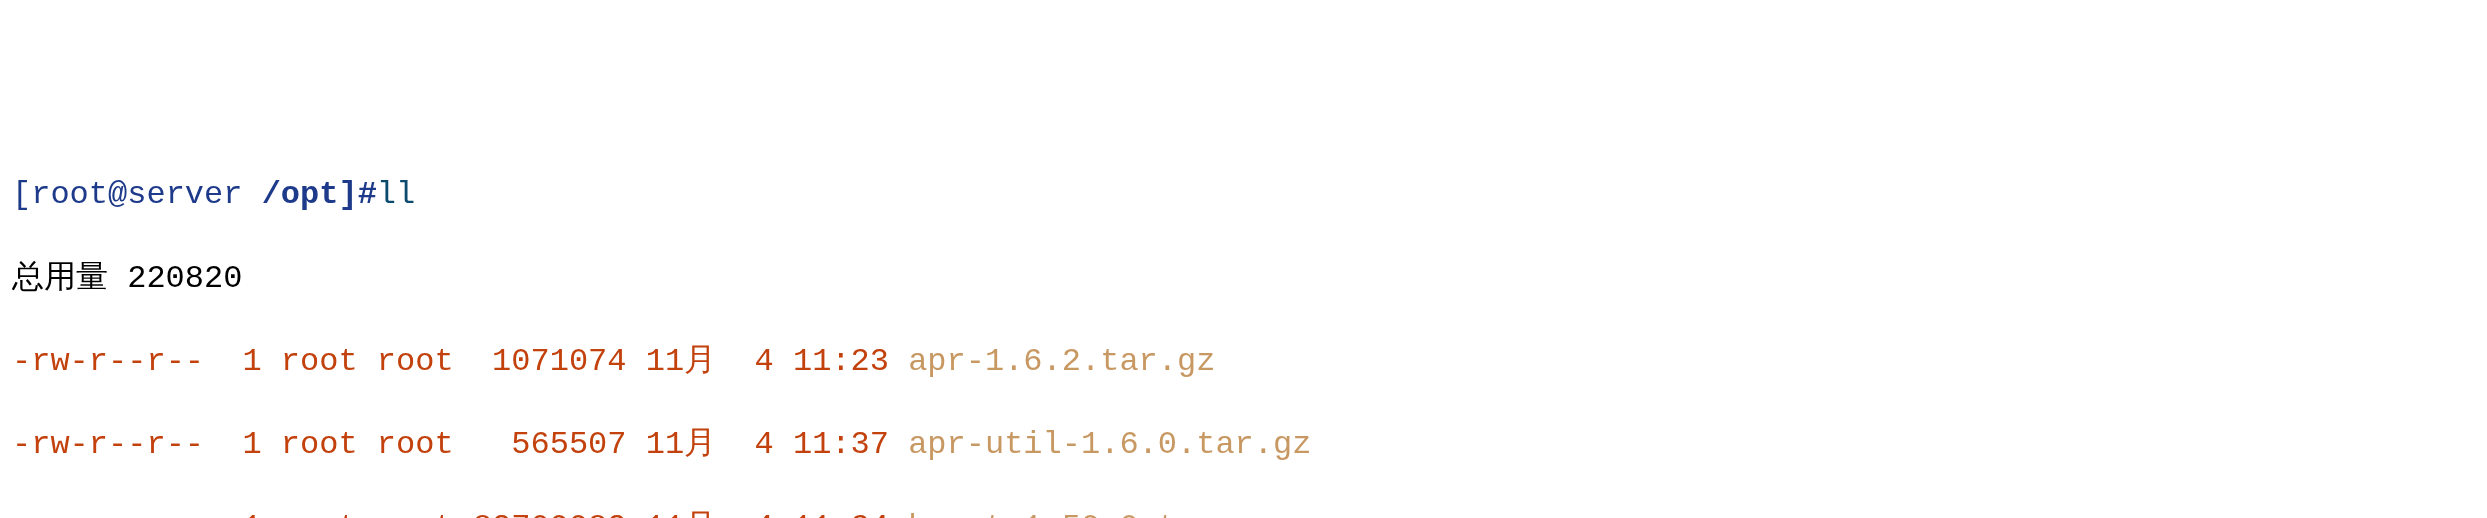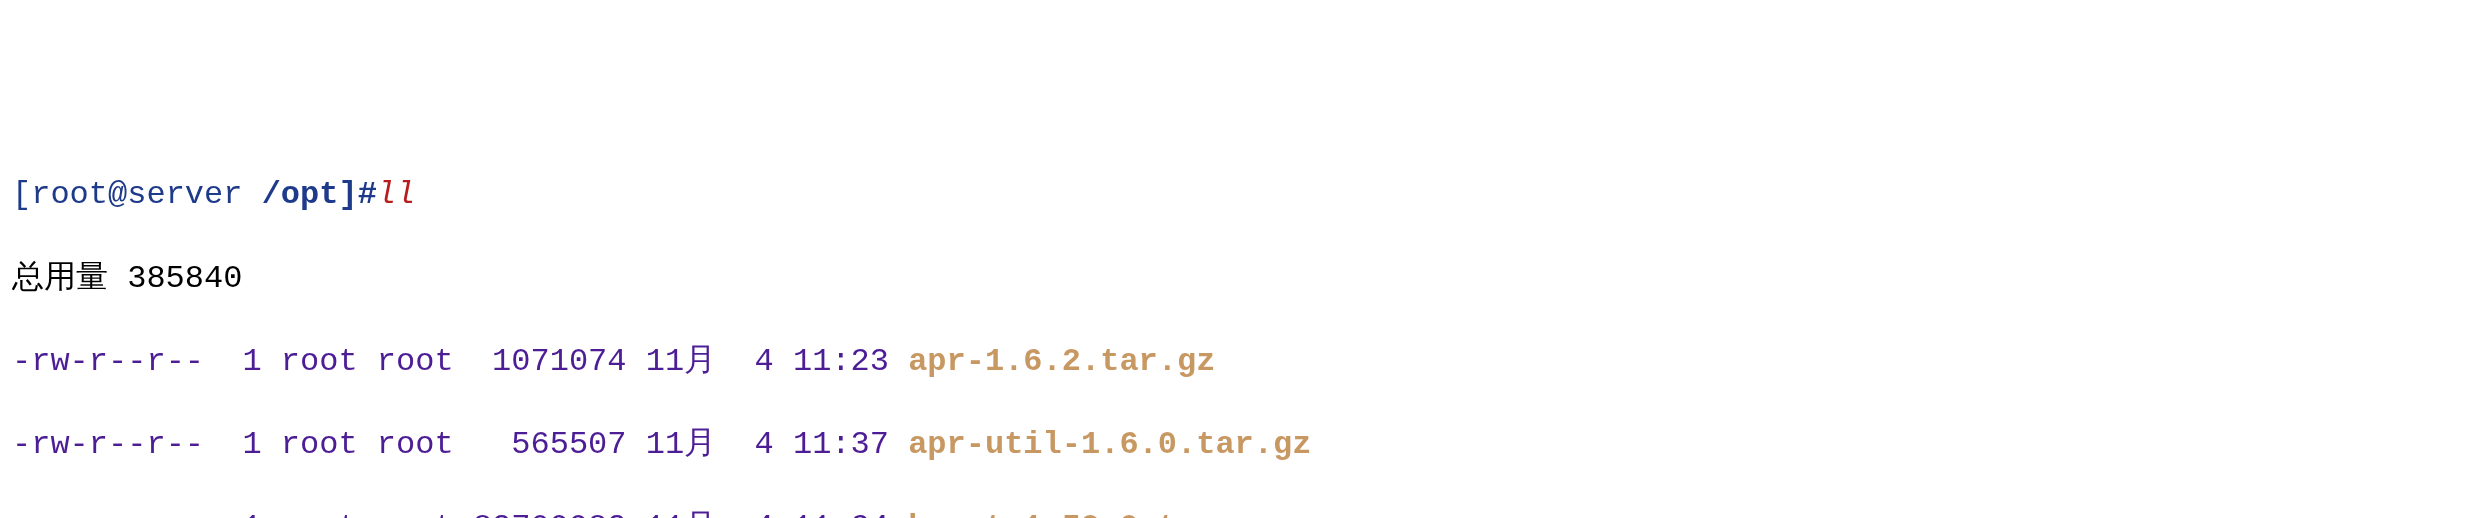--- a/index.html
+++ b/index.html
@@ -23,44 +23,43 @@
     .prompt-path {
       color: #1e3a8a;
       font-weight: bold;
       margin-top: 11px;
     }
     .prompt-hash {
       color: #1e3a8a;
       font-weight: bold;
     }
     .cmd {
-      color: #b91c1c;
-      font-style: italic;
+      color: #0c4a6e;
     }
     .total-line {
       color: #000000;
     }
     .file-details {
-      color: #4c1d95;
+      color: #c2410c;
     }
     .filename {
       color: #c89862;
-      font-weight: bold;
+      font-weight: normal;
     }
     .row {
       display: block;
     }
   </style>
 </head>
 <body>
 
 
 
 <div class="row"><span class="prompt-user-host">[root@server</span><span class="prompt-path"> /opt]</span><span class="prompt-hash">#</span><span class="cmd">ll</span></div>
-<div class="row total-line">总用量 385840</div>
+<div class="row total-line">总用量 220820</div>
 <div class="row"><span class="file-details">-rw-r--r--  1 root root  1071074 11月  4 11:23 </span><span class="filename">apr-1.6.2.tar.gz</span></div>
 <div class="row"><span class="file-details">-rw-r--r--  1 root root   565507 11月  4 11:37 </span><span class="filename">apr-util-1.6.0.tar.gz</span></div>
 <div class="row"><span class="file-details">-rw-r--r--  1 root root 83709983 11月  4 11:24 </span><span class="filename">boost_1_59_0.tar.gz</span></div>
 
 
 
 
 
 
 

